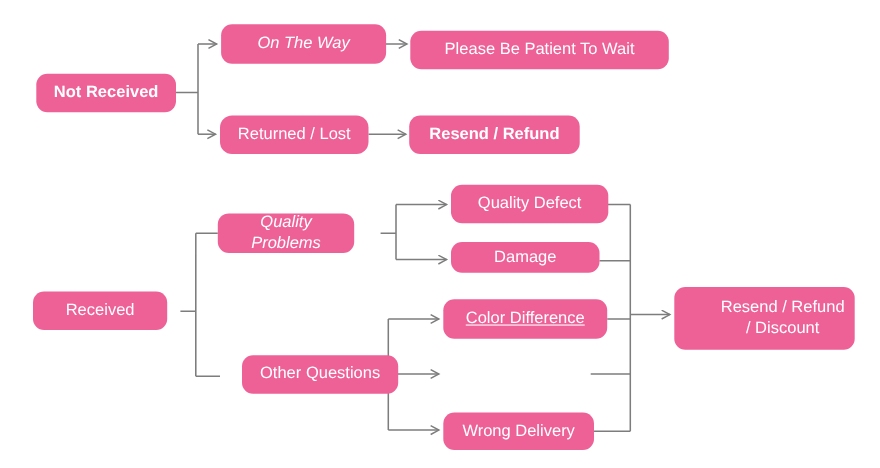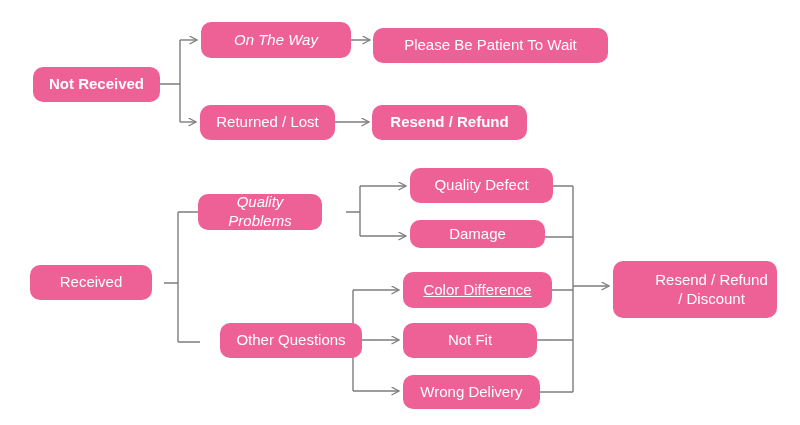--- a/index.html
+++ b/index.html
@@ -86,17 +86,16 @@
   <div class="node n-on-the-way">On The Way</div>
   <div class="node n-please-wait">Please Be Patient To Wait</div>
   <div class="node n-returned-lost">Returned / Lost</div>
   <div class="node n-resend-refund">Resend / Refund</div>
   <div class="node n-received">Received</div>
   <div class="node n-quality-problems">Quality Problems</div>
   <div class="node n-other-questions">Other Questions</div>
   <div class="node n-quality-defect">Quality Defect</div>
   <div class="node n-damage">Damage</div>
   <div class="node n-color-difference">Color Difference</div>
-  <div class="node n-not-fit">Not Fit</div>
   <div class="node n-wrong-delivery">Wrong Delivery</div>
   <div class="node n-resend-refund-discount">Resend / Refund / Discount</div>
 
 </div>
 
 </body></html>

